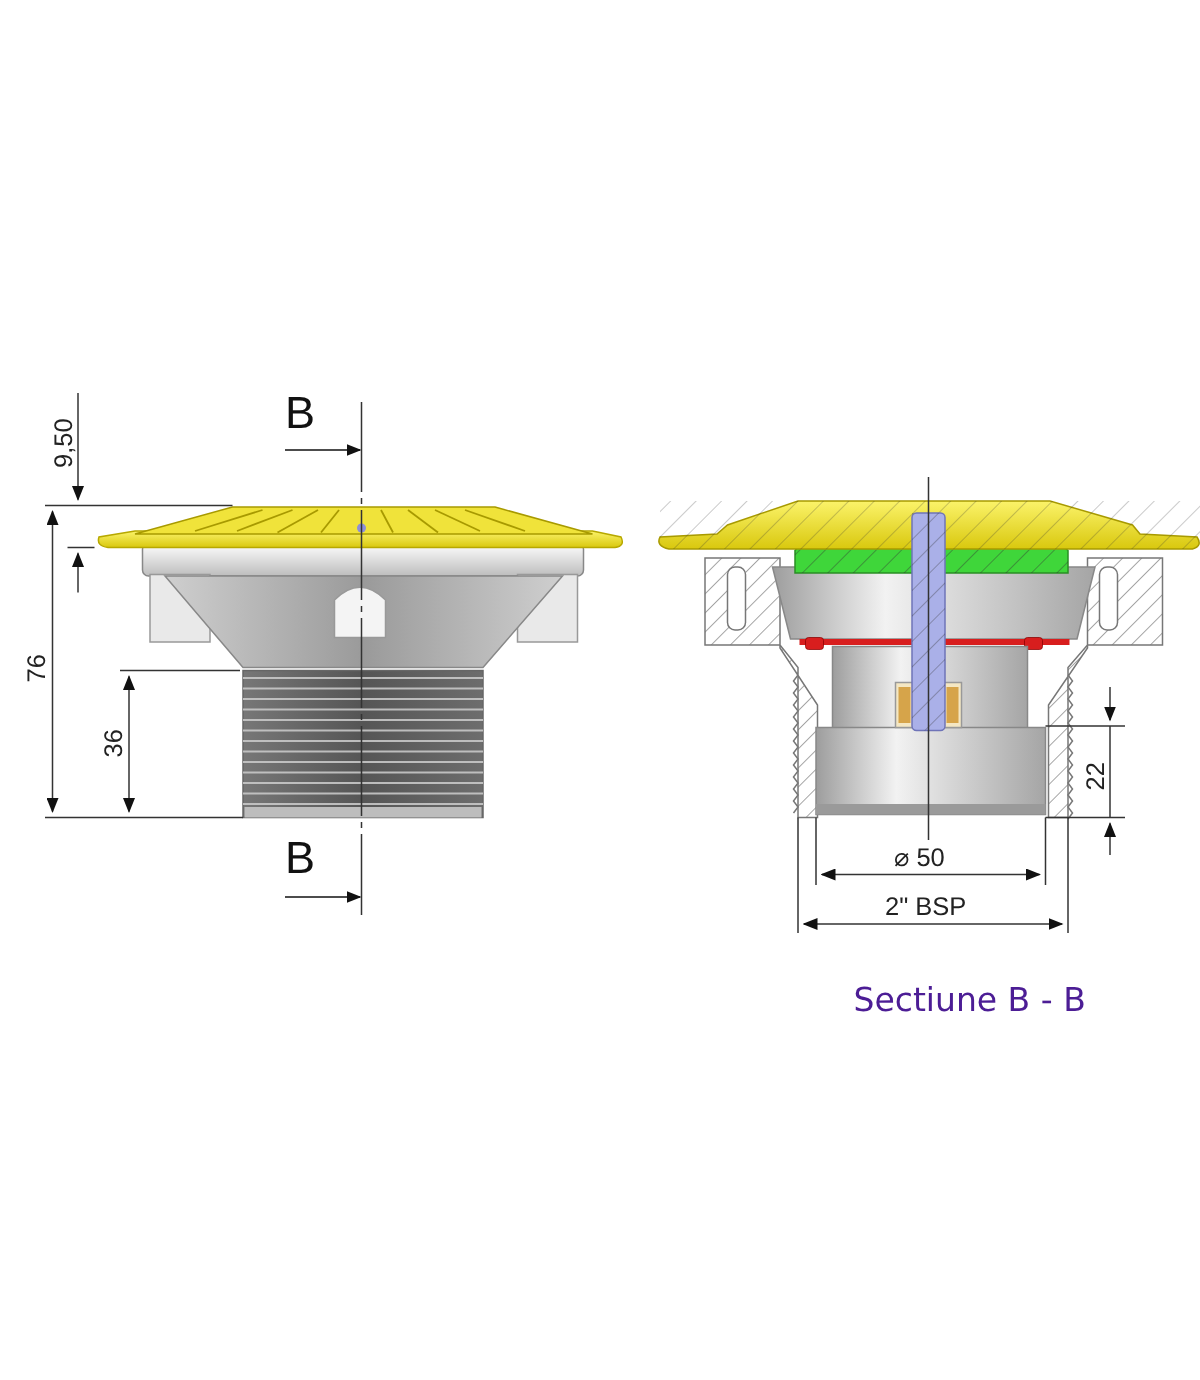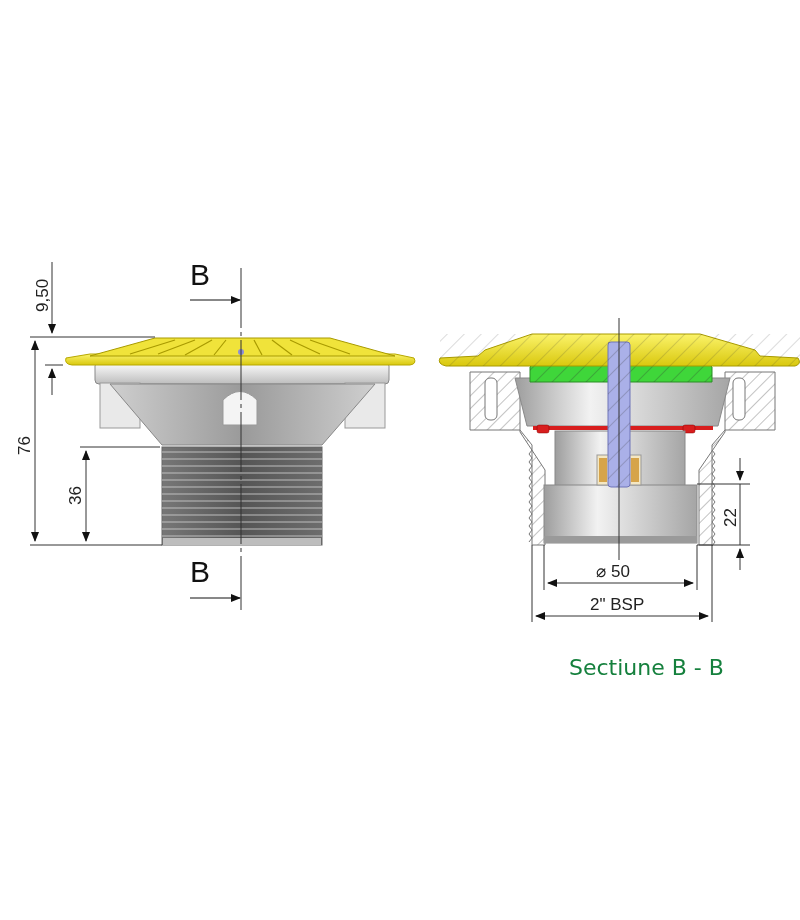--- a/index.html
+++ b/index.html
@@ -1,20 +1,20 @@
 <!DOCTYPE html>
 <html><head>
 <meta charset="utf-8">
 <style>
   html, body { margin:0; padding:0; background:#ffffff; }
   body { width:800px; height:920px; position:relative; overflow:hidden; font-family:"Liberation Sans", sans-serif; }
   #drawing { position:absolute; left:0; top:0; width:800px; height:920px; }
   .dim { font-family:"Liberation Sans", sans-serif; font-size:17px; fill:#222; }
   .sec-letter { font-family:"Liberation Sans", sans-serif; font-size:30px; fill:#111; }
-  .caption { position:absolute; left:569px; top:655px; font-family:"DejaVu Sans", sans-serif; font-size:22px; color:#15803d; white-space:nowrap; }
+  .caption { position:absolute; left:569px; top:655px; font-family:"DejaVu Sans", sans-serif; font-size:22px; color:#4c1d95; white-space:nowrap; }
 </style>
 </head>
 <body>
 
 <svg id="drawing" viewBox="0 0 800 920" xmlns="http://www.w3.org/2000/svg">
   <defs>
     <linearGradient id="yel" x1="0" y1="0" x2="0" y2="1">
       <stop offset="0" stop-color="#fbf36a"></stop>
       <stop offset="1" stop-color="#d9c80e"></stop>
     </linearGradient>

